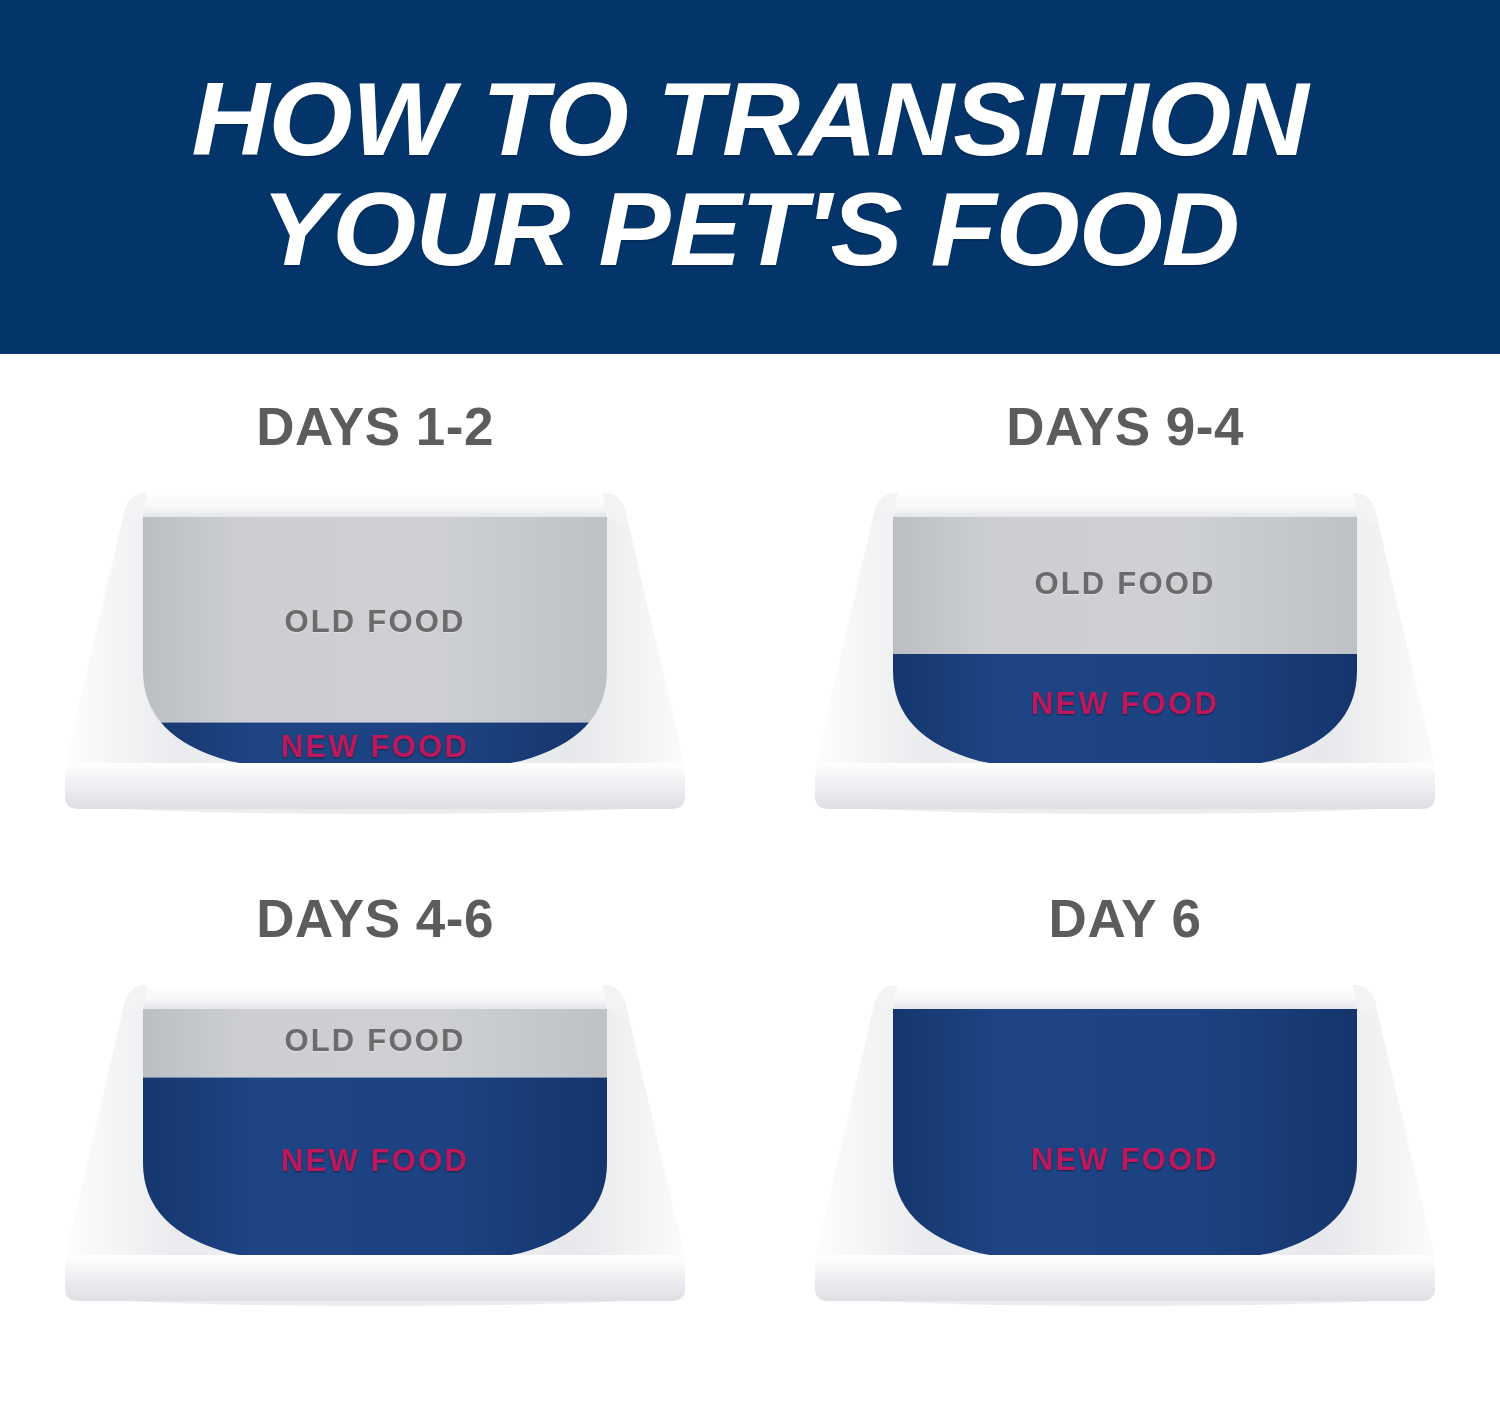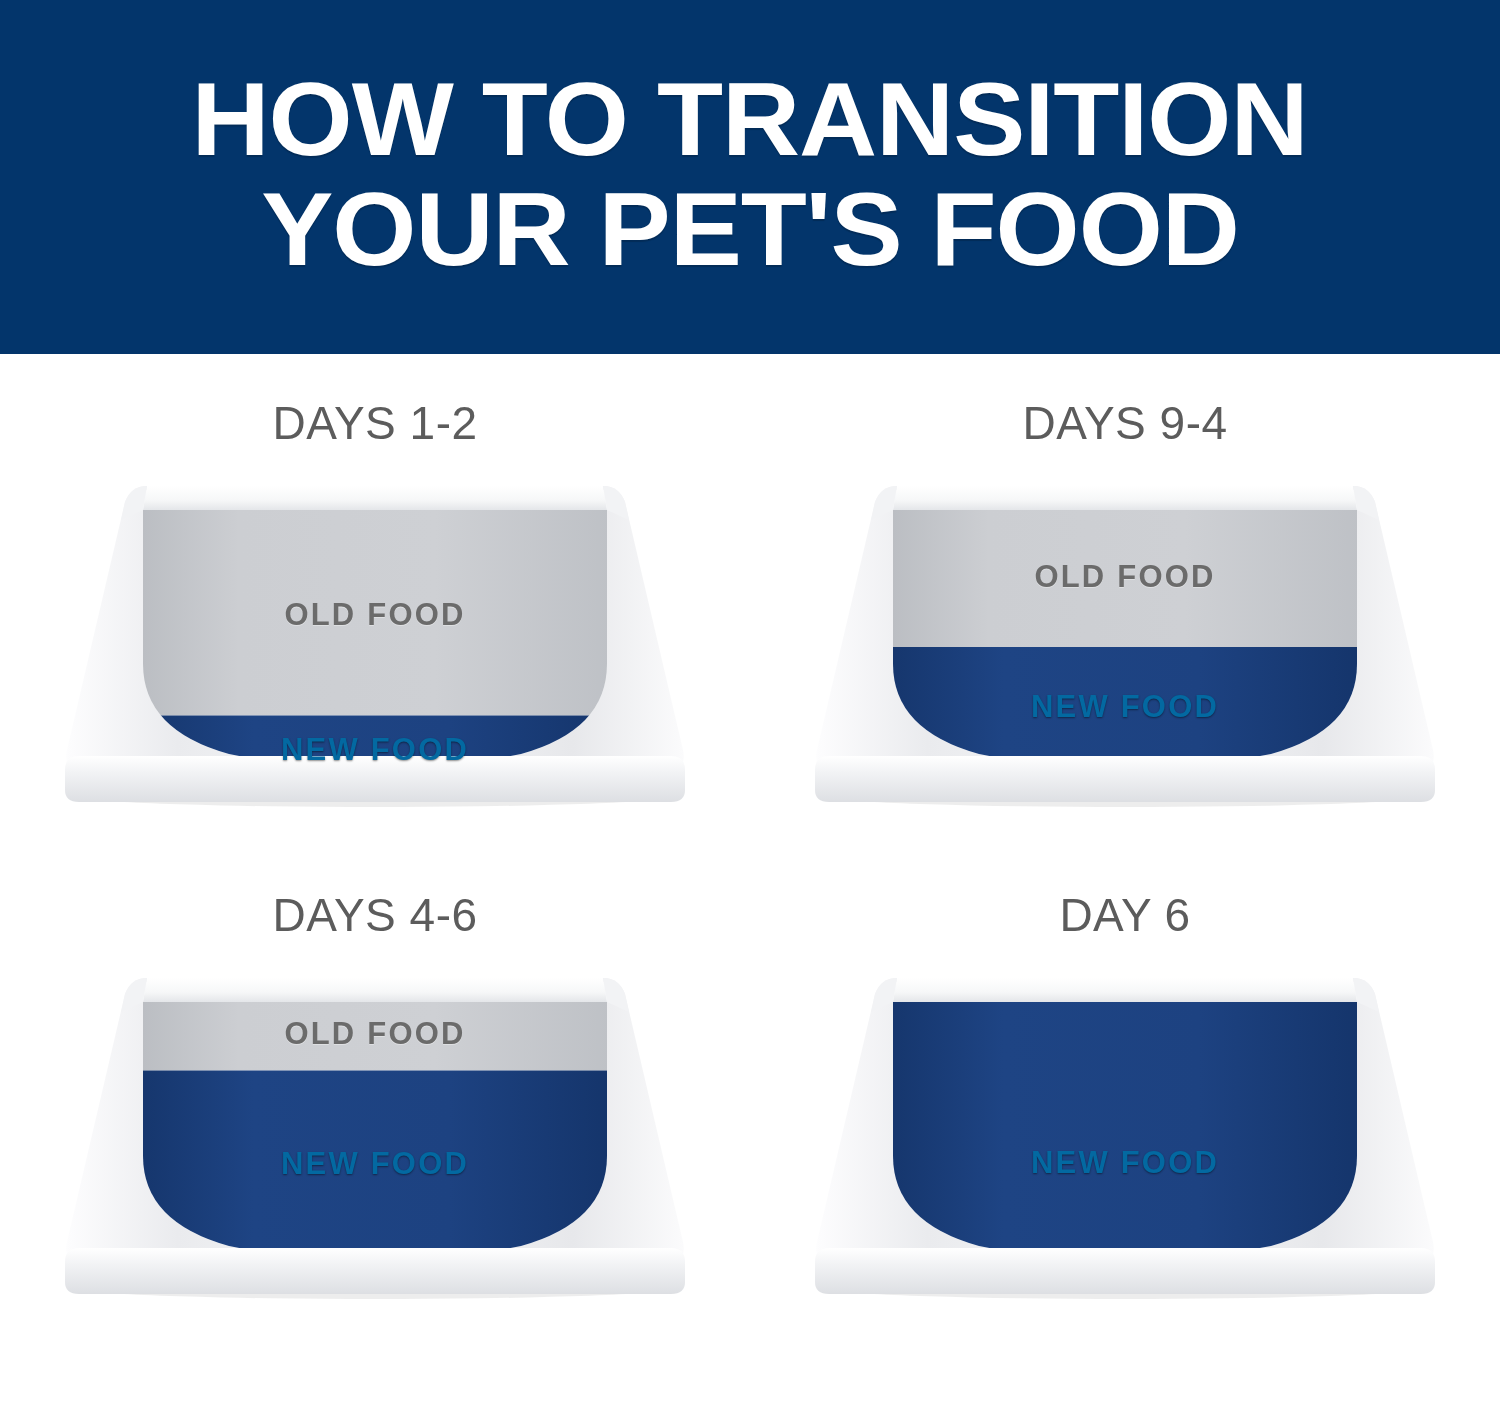--- a/index.html
+++ b/index.html
@@ -19,20 +19,21 @@
   .header {
     width: 1500px;
     height: 354px;
     background: #03356B;
     display: flex;
     flex-direction: column;
     align-items: center;
     justify-content: center;
     box-sizing: border-box;
     padding-bottom: 6px;
+    font-style: italic;
   }
   .title-line {
     color: #ffffff;
     font-family: "Liberation Sans", sans-serif;
     font-weight: bold;
     font-size: 104px;
     line-height: 1.06;
     letter-spacing: -1px;
     text-align: center;
     white-space: nowrap;
@@ -53,22 +54,22 @@
   .cell {
     display: flex;
     flex-direction: column;
     align-items: center;
     justify-content: flex-start;
     position: relative;
   }
   .cell-label {
     color: #5C5C5C;
     font-family: "Liberation Sans", sans-serif;
-    font-weight: normal;
-    font-size: 46px;
+    font-weight: bold;
+    font-size: 53px;
     letter-spacing: 0.5px;
     margin-bottom: 18px;
     white-space: nowrap;
   }
   .bowl-wrap {
     width: 648px;
     height: 360px;
     position: relative;
   }
   .bowl-svg {
@@ -88,23 +89,22 @@
     font-size: 31px;
     letter-spacing: 2.2px;
     white-space: nowrap;
     pointer-events: none;
   }
   .food-label.old {
     color: #6b6b6b;
     text-shadow: 0 1px 0 rgba(255,255,255,0.35);
   }
   .food-label.new {
-    color: #0369a1;
+    color: #be185d;
     text-shadow: 0 1px 2px rgba(0,0,0,0.45);
-    margin-top: 10px;
   }
 </style>
 </head>
 <body>
 
 <div class="header">
   <div class="title-line">HOW TO TRANSITION</div>
   <div class="title-line">YOUR PET'S FOOD</div>
 </div>
 

